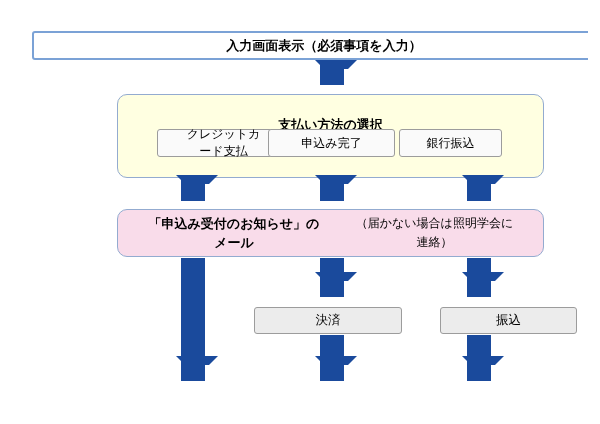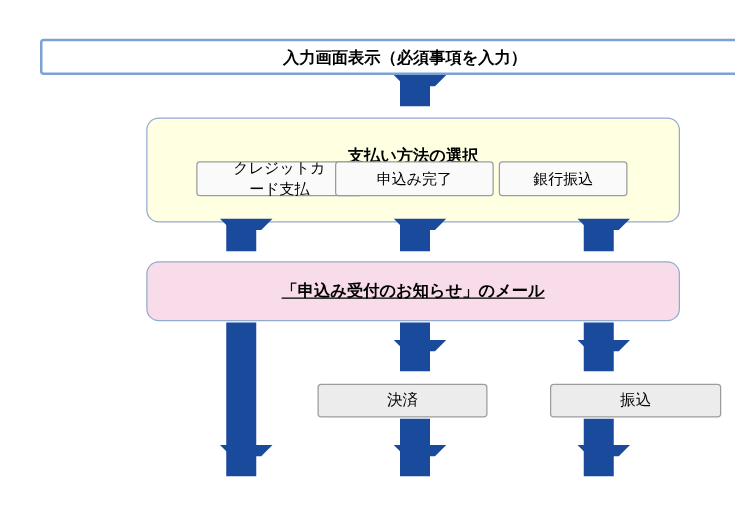--- a/index.html
+++ b/index.html
@@ -58,33 +58,32 @@
   .opt-1 { left: 7px;   width: 133px; margin-left: 32px; }
   .opt-2 { left: 150px; width: 127px; }
   .opt-3 { left: 281px; width: 103px; }
   
   .mail-panel {
     left: 93px; top: 185px; width: 427px; height: 48px;
     background: #f9dcea;
     border: 1px solid #93abd0;
     border-radius: 10px;
     line-height: 19px;
-    text-decoration: underline;
   }
   .mail-title { font-size: 13px; font-weight: bold; }
   .mail-note  { font-size: 12px; }
   
   .step-box {
     height: 27px;
     background: #ececec;
     border: 1px solid #9c9c9c;
     border-radius: 3px;
     font-size: 12.5px;
   }
-  .step-settlement { left: 230px; top: 283px; width: 136px; }
+  .step-settlement { left: 230px; top: 283px; width: 148px; }
   .step-transfer   { left: 376px; top: 283px; width: 137px; margin-left: 40px; }
   
   .complete-box {
     left: 8px; top: 367px; width: 584px; height: 31px;
     background: #eaf5df;
     border: 2px solid #7ba2d6;
     border-radius: 4px;
     font-size: 13px;
     font-weight: bold;
     box-shadow: 0 2px 0 rgba(150,170,200,0.35);
@@ -141,20 +140,21 @@
     <div class="arrow-shaft"></div>
     <div class="arrow-head"></div>
   </div>
   <div class="arrow" style="left:438px; top:153px; height:31px;">
     <div class="arrow-shaft"></div>
     <div class="arrow-head"></div>
   </div>
 
   <div class="box mail-panel">
     <div class="mail-title">「申込み受付のお知らせ」のメール</div>
+    <div class="mail-note">（届かない場合は照明学会に連絡）</div>
   </div>
 
   <div class="arrow" style="left:152px; top:234px; height:131px;">
     <div class="arrow-shaft"></div>
     <div class="arrow-head"></div>
   </div>
   <div class="arrow" style="left:291px; top:234px; height:47px;">
     <div class="arrow-shaft"></div>
     <div class="arrow-head"></div>
   </div>

